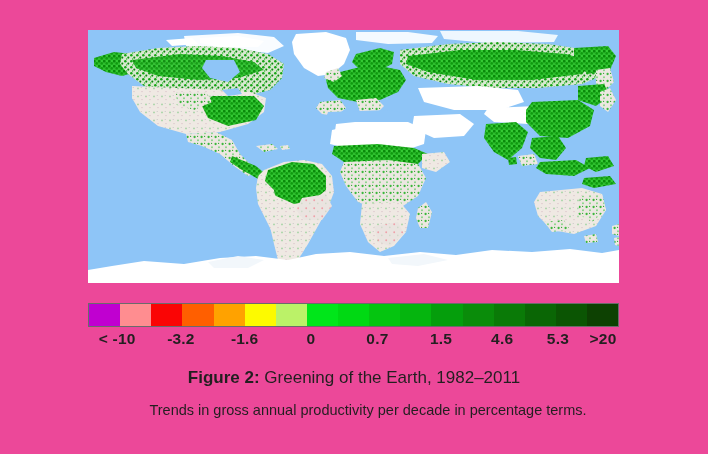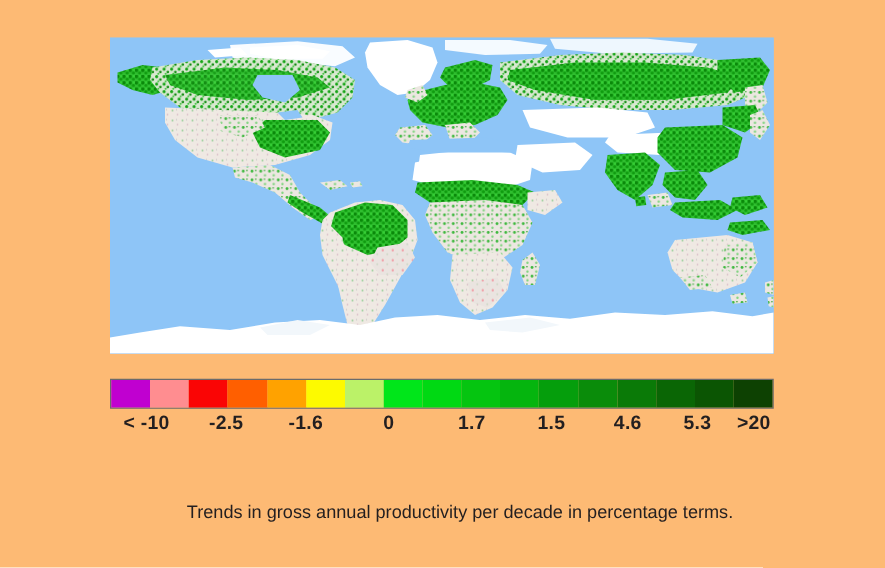--- a/index.html
+++ b/index.html
@@ -14,21 +14,21 @@
     color: #231f20;
     overflow: hidden;
     position: relative;
   }
 
   #figure-root {
     position: absolute;
     left: 0; top: 0;
     width: 708px;
     height: 454px;
-    background: #fdba74;
+    background: #ec4899;
   }
 
   
   #map-panel {
     position: absolute;
     left: 88px;
     top: 30px;
     width: 531px;
     height: 253px;
     background: #8ec5f7;
@@ -302,28 +302,31 @@
         <div class="cb-seg" title="3.7 to 4.6" style="background: rgb(5, 158, 12);"></div>
         <div class="cb-seg" title="4.6 to 5.8" style="background: rgb(10, 140, 10);"></div>
         <div class="cb-seg" title="5.8 to 7.8" style="background: rgb(10, 122, 7);"></div>
         <div class="cb-seg" title="7.8 to 12" style="background: rgb(10, 102, 5);"></div>
         <div class="cb-seg" title="12 to 20" style="background: rgb(11, 85, 3);"></div>
         <div class="cb-seg" title="&gt; 20" style="background: rgb(13, 65, 2);"></div>
       </div>
   </div>
   <div id="colorbar-ticks">
       <div class="cb-tick" style="left: 5.5%;">&lt; -10</div>
-      <div class="cb-tick" style="left: 17.5%;">-2.5</div>
+      <div class="cb-tick" style="left: 17.5%;">-3.2</div>
       <div class="cb-tick" style="left: 29.5%;">-1.6</div>
       <div class="cb-tick" style="left: 42%;">0</div>
-      <div class="cb-tick" style="left: 54.5%;">1.7</div>
+      <div class="cb-tick" style="left: 54.5%;">0.7</div>
       <div class="cb-tick" style="left: 66.5%;">1.5</div>
       <div class="cb-tick" style="left: 78%; text-align: center;">4.6</div>
       <div class="cb-tick" style="left: 88.5%;">5.3</div>
       <div class="cb-tick" style="left: 97%;">&gt;20</div>
     </div>
 
+  <div id="caption-main">
+    <span class="cap-label">Figure 2:</span><span class="cap-title"> Greening of the Earth, 1982–2011</span>
+  </div>
 
   <div id="caption-sub">
     <span class="cap-sub-line">Trends in gross annual productivity per decade in percentage terms.</span>
   </div>
 
 </div>
 
 </body></html>

